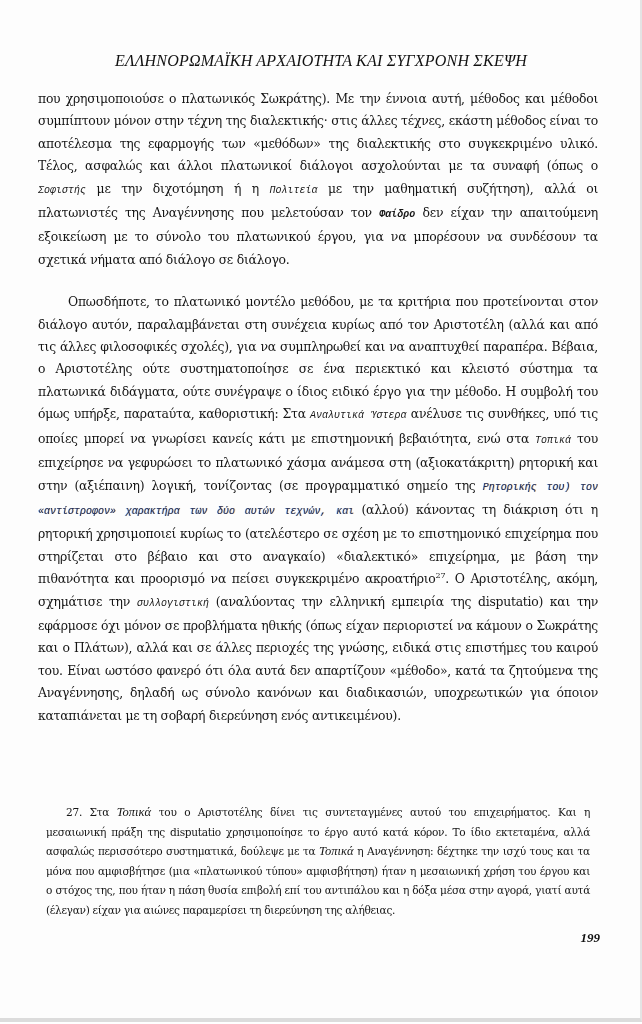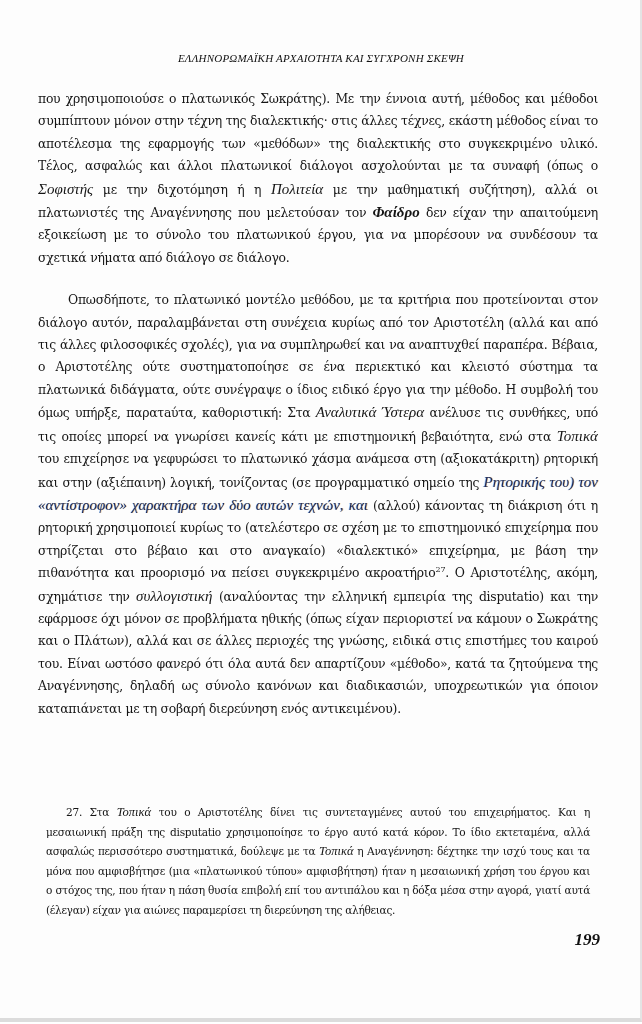--- a/index.html
+++ b/index.html
@@ -3,43 +3,43 @@
 <meta charset="utf-8">
 <style>
   html, body { margin: 0; padding: 0; background: #ffffff; }
   body { width: 642px; height: 1024px; position: relative; overflow: hidden; }
   .page {
     position: absolute; left: 0; top: 0; width: 640px; height: 1018px;
     background: #fdfdfd; border-right: 2px solid #e4e4e4; border-bottom: 4px solid #dcdcdc;
   }
   .running-head {
     position: absolute; top: 52px; left: 0; width: 642px; text-align: center;
-    font-family: "Liberation Serif", serif; font-style: italic; font-size: 11px;
+    font-family: "Liberation Serif", serif; font-style: italic; font-size: 16px;
     letter-spacing: 0.2px; color: #111;
   }
   .body-text {
     position: absolute; left: 38px; top: 88px; width: 560px;
     font-family: "DejaVu Serif", serif; font-size: 12.4px; line-height: 22.4px;
     color: #151515; text-align: justify; letter-spacing: -0.25px;
   }
   .body-text p { margin: 0; }
   .body-text p.indent { text-indent: 30px; margin-top: 20px; }
-  .body-text em { font-style: italic; font-family: Liberation Serif, serif; font-size: 15px; letter-spacing: 0; }
+  .body-text em { font-style: italic; font-family: Liberation Mono, monospace; font-size: 10px; letter-spacing: 0; }
   .body-text .colored { color: #1e2a5a; font-style: italic; text-shadow: 0.6px 0 0 rgba(200,120,0,0.45), -0.6px 0 0 rgba(0,120,255,0.35); }
   sup { font-size: 8px; line-height: 0; }
   .footnote {
     position: absolute; left: 38px; top: 795px; width: 560px;
     font-family: "DejaVu Serif", serif; font-size: 10.6px; line-height: 19.5px;
     color: #151515; text-align: justify; letter-spacing: -0.3px;
   }
   .footnote p { margin: 8px; text-indent: 20px; }
   .footnote em { font-family: "Liberation Serif", serif; font-style: italic; font-size: 12.5px; letter-spacing: 0; }
   .page-number {
     position: absolute; top: 930px; left: 540px; width: 60px; text-align: right;
-    font-family: "Liberation Serif", serif; font-style: italic; font-weight: bold; font-size: 17px; color: #111;
+    font-family: "Liberation Serif", serif; font-style: italic; font-weight: bold; font-size: 13px; color: #111;
   }
 </style>
 </head>
 <body>
 
 <div class="page">
   <div class="running-head">ΕΛΛΗΝΟΡΩΜΑΪΚΗ ΑΡΧΑΙΟΤΗΤΑ ΚΑΙ ΣΥΓΧΡΟΝΗ ΣΚΕΨΗ</div>
 
   <div class="body-text">
     <p><span>που χρησιμοποιούσε ο πλατωνικός Σωκράτης). Με την έννοια αυτή, μέθοδος και μέθοδοι συμπίπτουν μόνον στην τέχνη της διαλεκτικής· στις άλλες τέχνες, εκάστη μέθοδος είναι το αποτέλεσμα της εφαρμογής των «μεθόδων» της διαλεκτικής στο συγκεκριμένο υλικό. Τέλος, ασφαλώς και άλλοι πλατωνικοί διάλογοι ασχολούνται με τα συναφή (όπως ο </span><em>Σοφιστής</em><span> με την διχοτόμηση ή η </span><em>Πολιτεία</em><span> με την μαθηματική συζήτηση), αλλά οι πλατωνιστές της Αναγέννησης που μελετούσαν τον </span><em style="font-weight:bold">Φαίδρο</em><span> δεν είχαν την απαιτούμενη εξοικείωση με το σύνολο του πλατωνικού έργου, για να μπορέσουν να συνδέσουν τα σχετικά νήματα από διάλογο σε διάλογο.</span></p>

